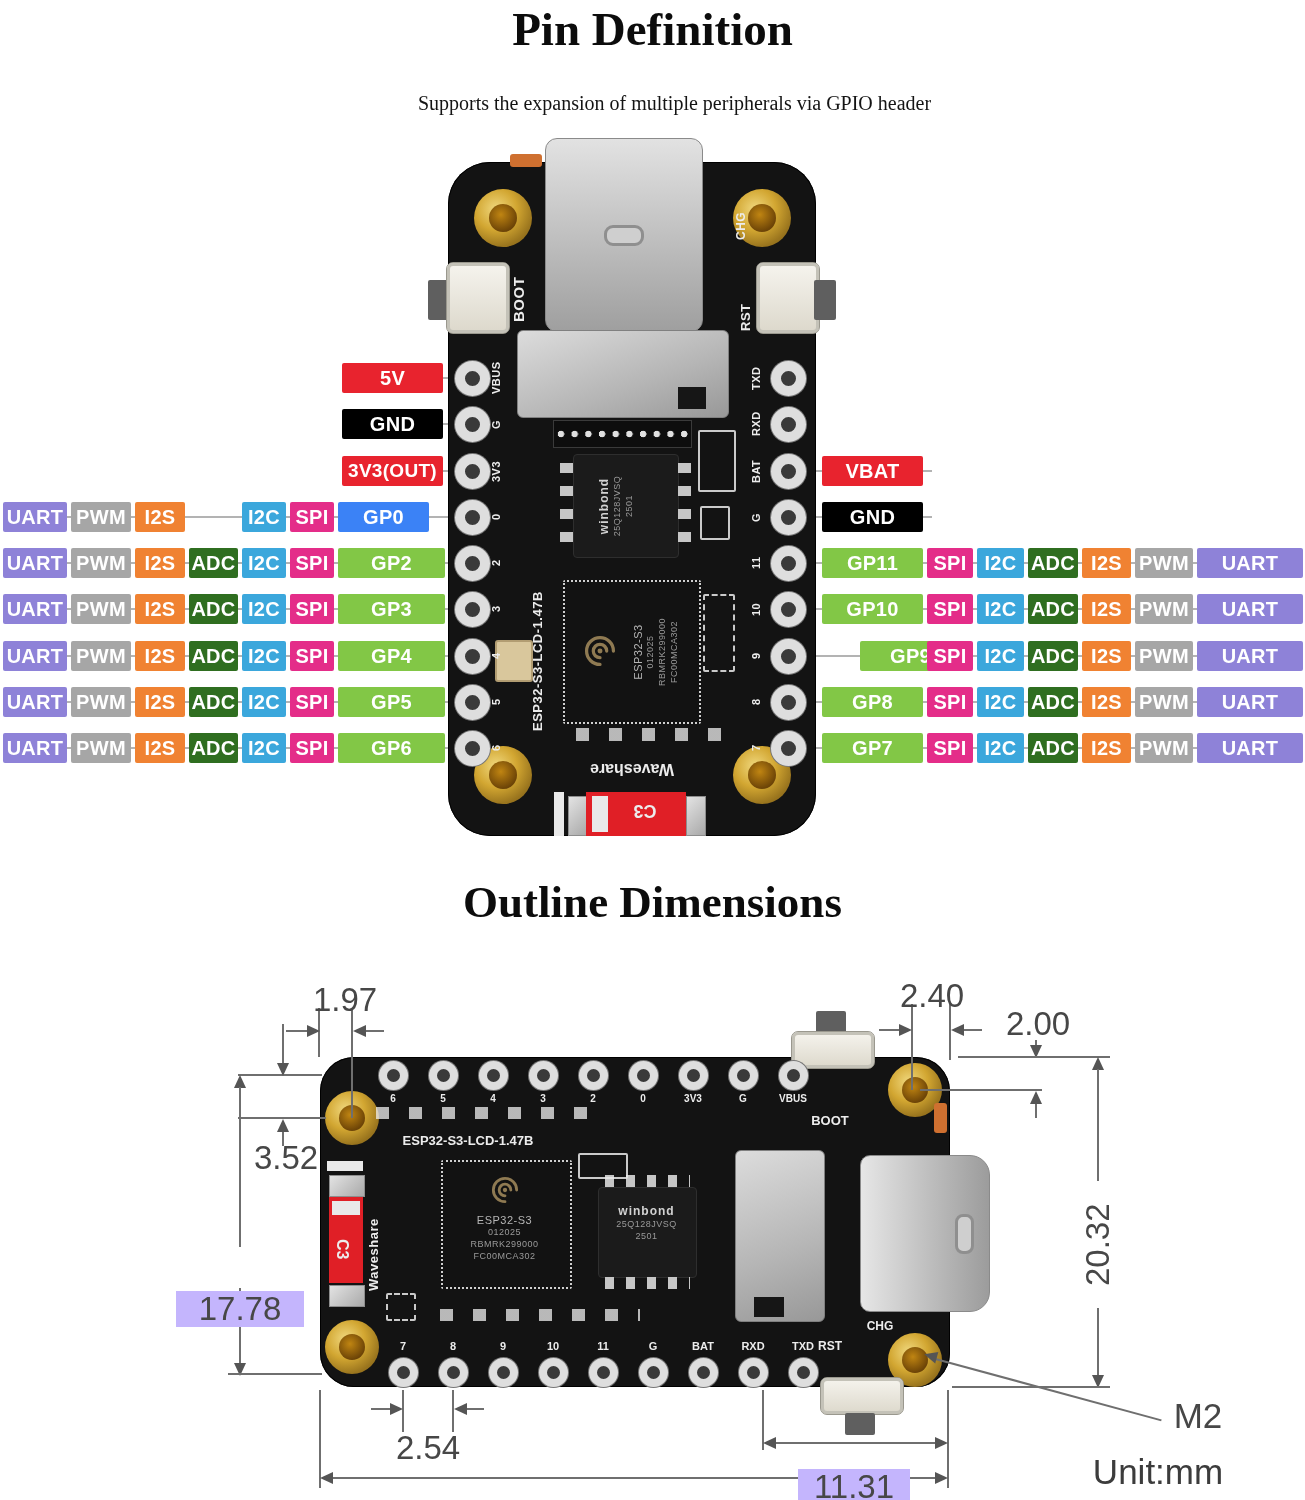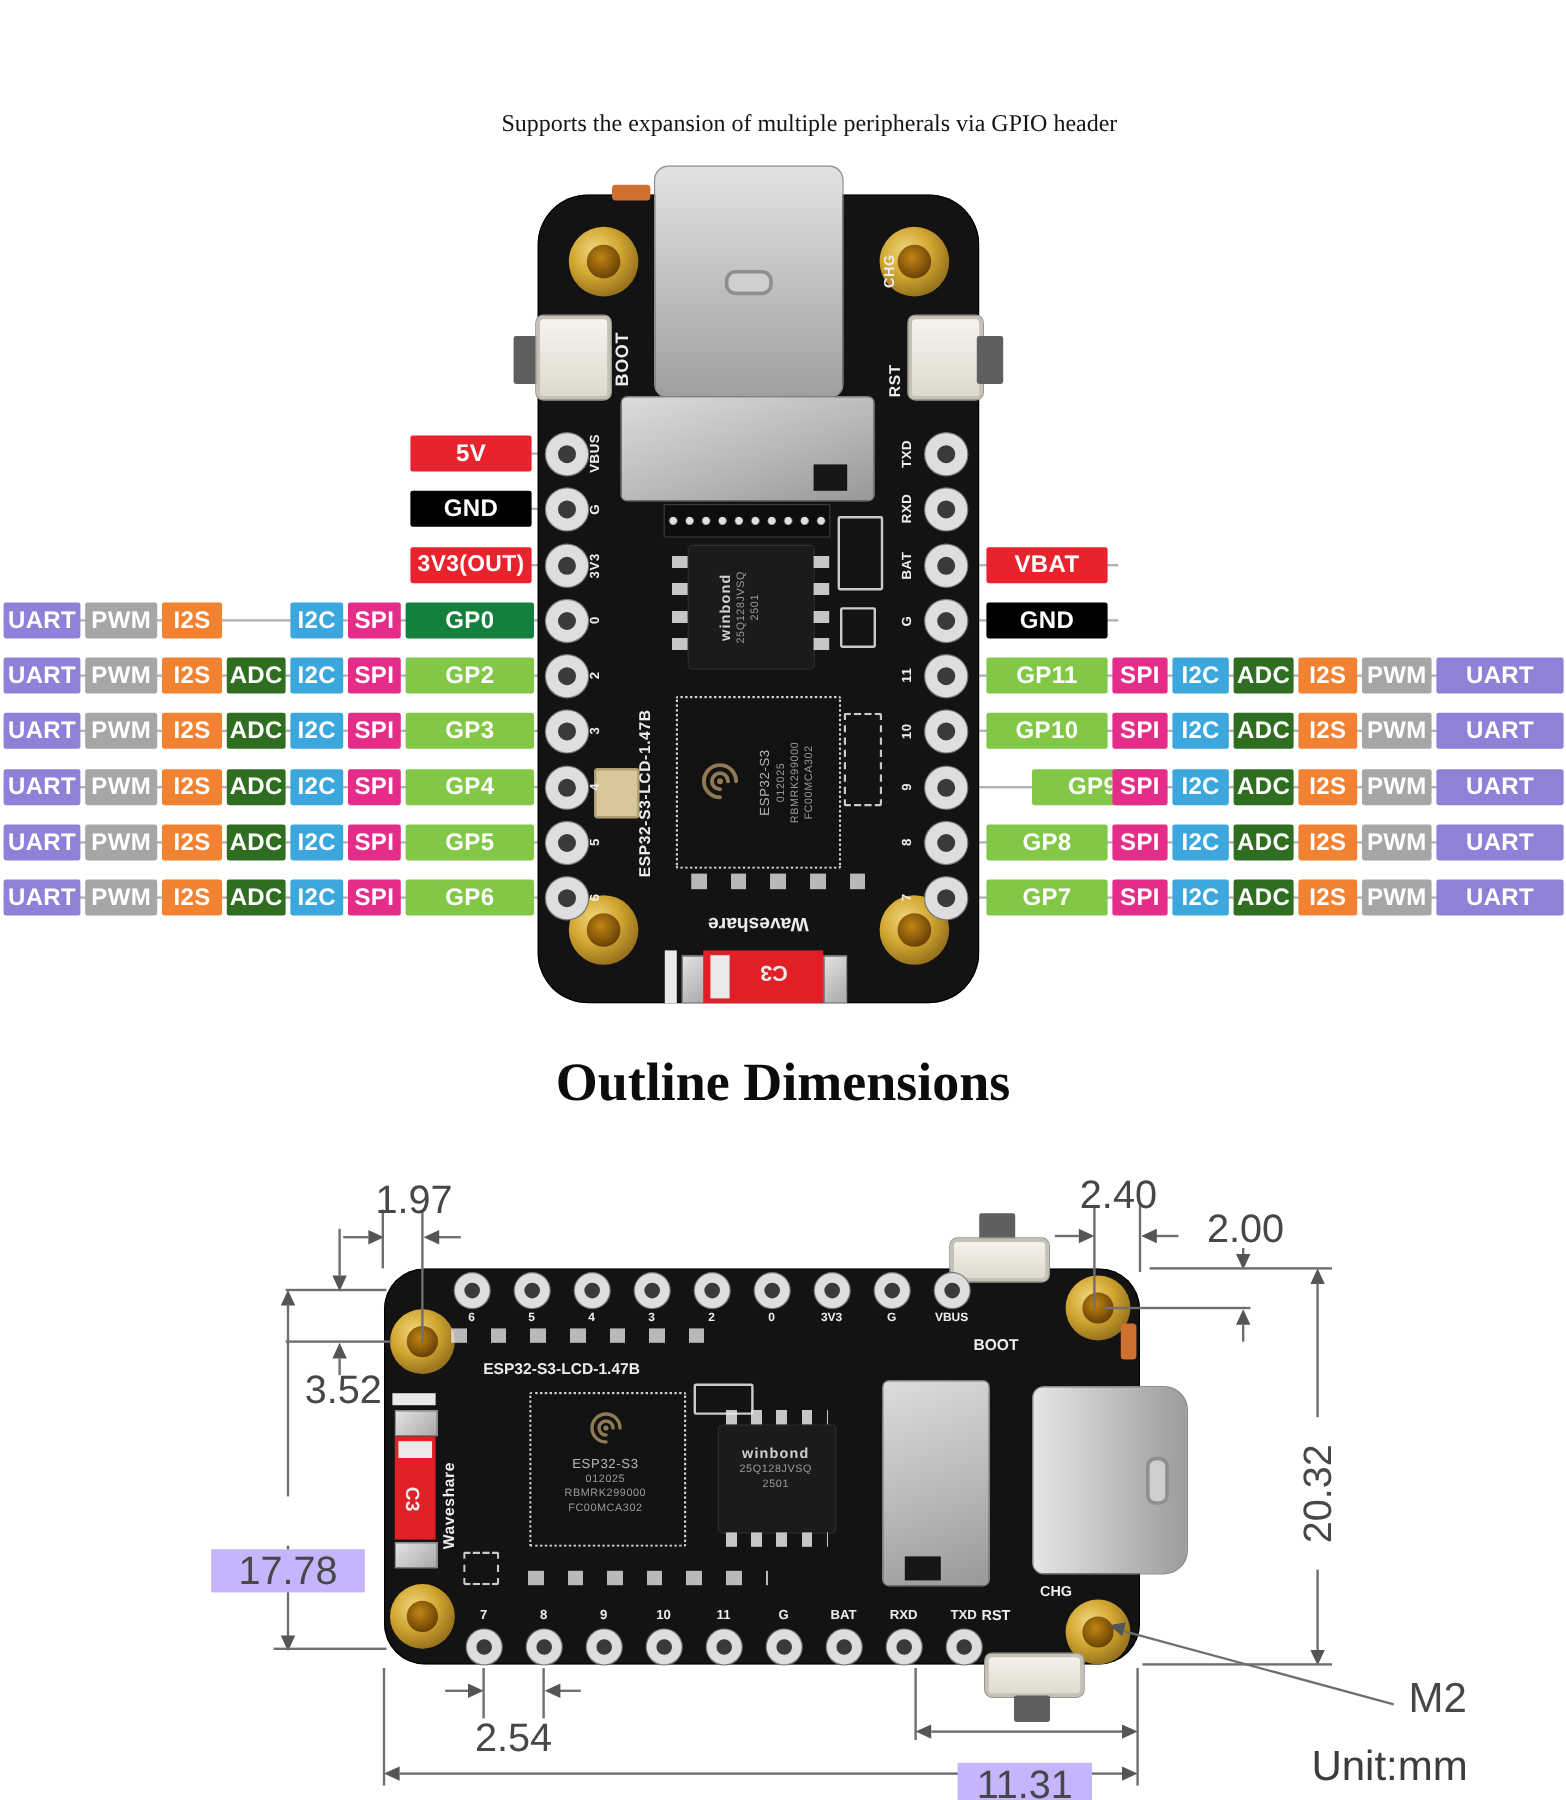--- a/index.html
+++ b/index.html
@@ -75,20 +75,21 @@
   .tr-r{border-left:13px solid #555;border-top:6px solid transparent;border-bottom:6px solid transparent;}
   .tr-l{border-right:13px solid #555;border-top:6px solid transparent;border-bottom:6px solid transparent;}
   .tr-u{border-bottom:13px solid #555;border-left:6px solid transparent;border-right:6px solid transparent;}
   .tr-d{border-top:13px solid #555;border-left:6px solid transparent;border-right:6px solid transparent;}
 </style>
 </head>
 <body>
 
 <div class="page">
 
+  <div class="h-title" style="top:2px;font-size:47px;">Pin Definition</div>
   <div class="h-sub" style="top:92px;font-size:20px;padding-left:22px;">Supports the expansion of multiple peripherals via GPIO header</div>
 
   <div class="abs" id="pin-figure" style="left:0;top:0;width:1305px;height:860px;">
       <div class="pinrow" style="top: 363px;">
         <div class="rline" style="left: 440px; width: 36px;"></div>
         <div class="badge" style="left: 342px; width: 101px; background: rgb(232, 35, 46);">5V</div>
       </div>
       <div class="pinrow" style="top: 409.25px;">
         <div class="rline" style="left: 440px; width: 36px;"></div>
         <div class="badge" style="left: 342px; width: 101px; background: rgb(0, 0, 0);">GND</div>
@@ -98,21 +99,21 @@
         <div class="badge" style="left: 342px; width: 101px; background: rgb(232, 35, 46); font-size: 19px;">3V3(OUT)</div>
       </div>
       <div class="pinrow" style="top: 501.75px;">
         <div class="rline" style="left: 3px; width: 473px;"></div>
         <div class="badge" style="left: 3px; width: 64px; background: rgb(142, 130, 216);">UART</div>
         <div class="badge" style="left: 71px; width: 60px; background: rgb(166, 166, 166);">PWM</div>
         <div class="badge" style="left: 135px; width: 50px; background: rgb(240, 130, 50);">I2S</div>
         <div class="badge gap" style="left: 189px; width: 49px;"></div>
         <div class="badge" style="left: 242px; width: 44px; background: rgb(59, 167, 220);">I2C</div>
         <div class="badge" style="left: 290px; width: 44px; background: rgb(228, 45, 137);">SPI</div>
-        <div class="badge" style="left: 338px; width: 107px; background: #15803d;">GP0</div>
+        <div class="badge" style="left: 338px; width: 91px; background: #3b82f6;">GP0</div>
       </div>
       <div class="pinrow" style="top: 548px;">
         <div class="rline" style="left: 3px; width: 473px;"></div>
         <div class="badge" style="left: 3px; width: 64px; background: rgb(142, 130, 216);">UART</div>
         <div class="badge" style="left: 71px; width: 60px; background: rgb(166, 166, 166);">PWM</div>
         <div class="badge" style="left: 135px; width: 50px; background: rgb(240, 130, 50);">I2S</div>
         <div class="badge" style="left: 189px; width: 49px; background: rgb(47, 110, 32);">ADC</div>
         <div class="badge" style="left: 242px; width: 44px; background: rgb(59, 167, 220);">I2C</div>
         <div class="badge" style="left: 290px; width: 44px; background: rgb(228, 45, 137);">SPI</div>
         <div class="badge" style="left: 338px; width: 107px; background: rgb(130, 199, 70);">GP2</div>

